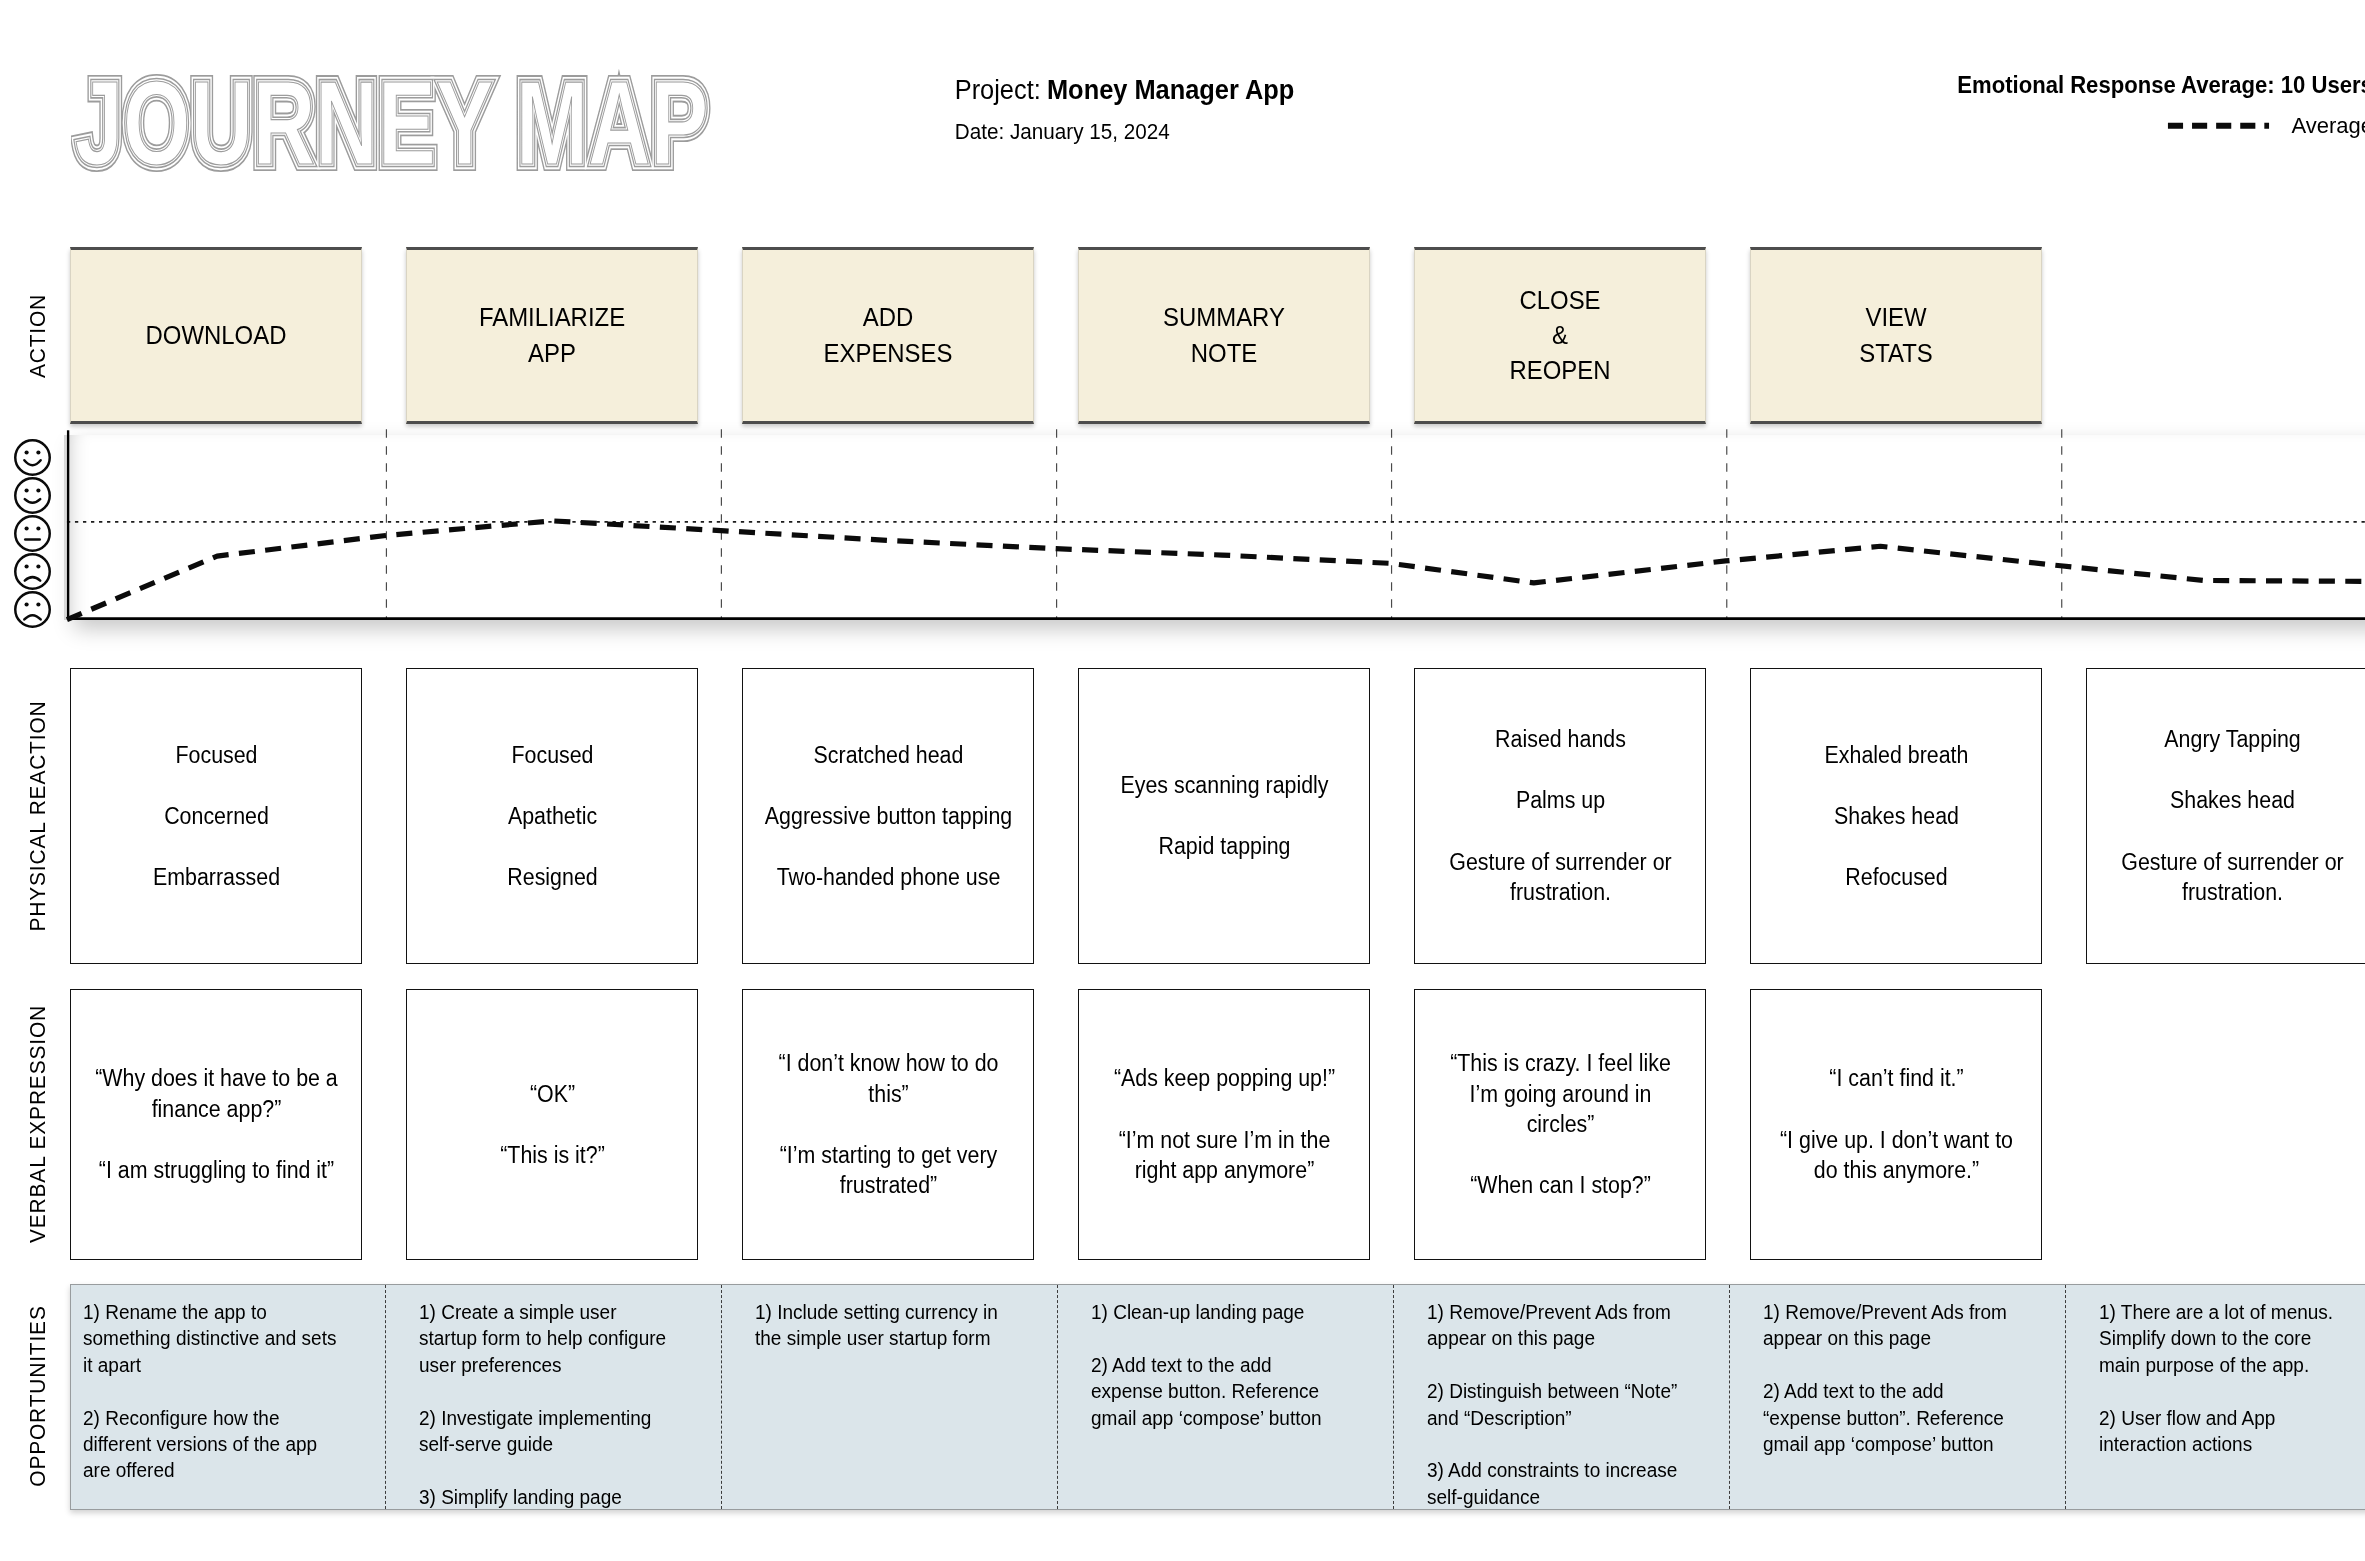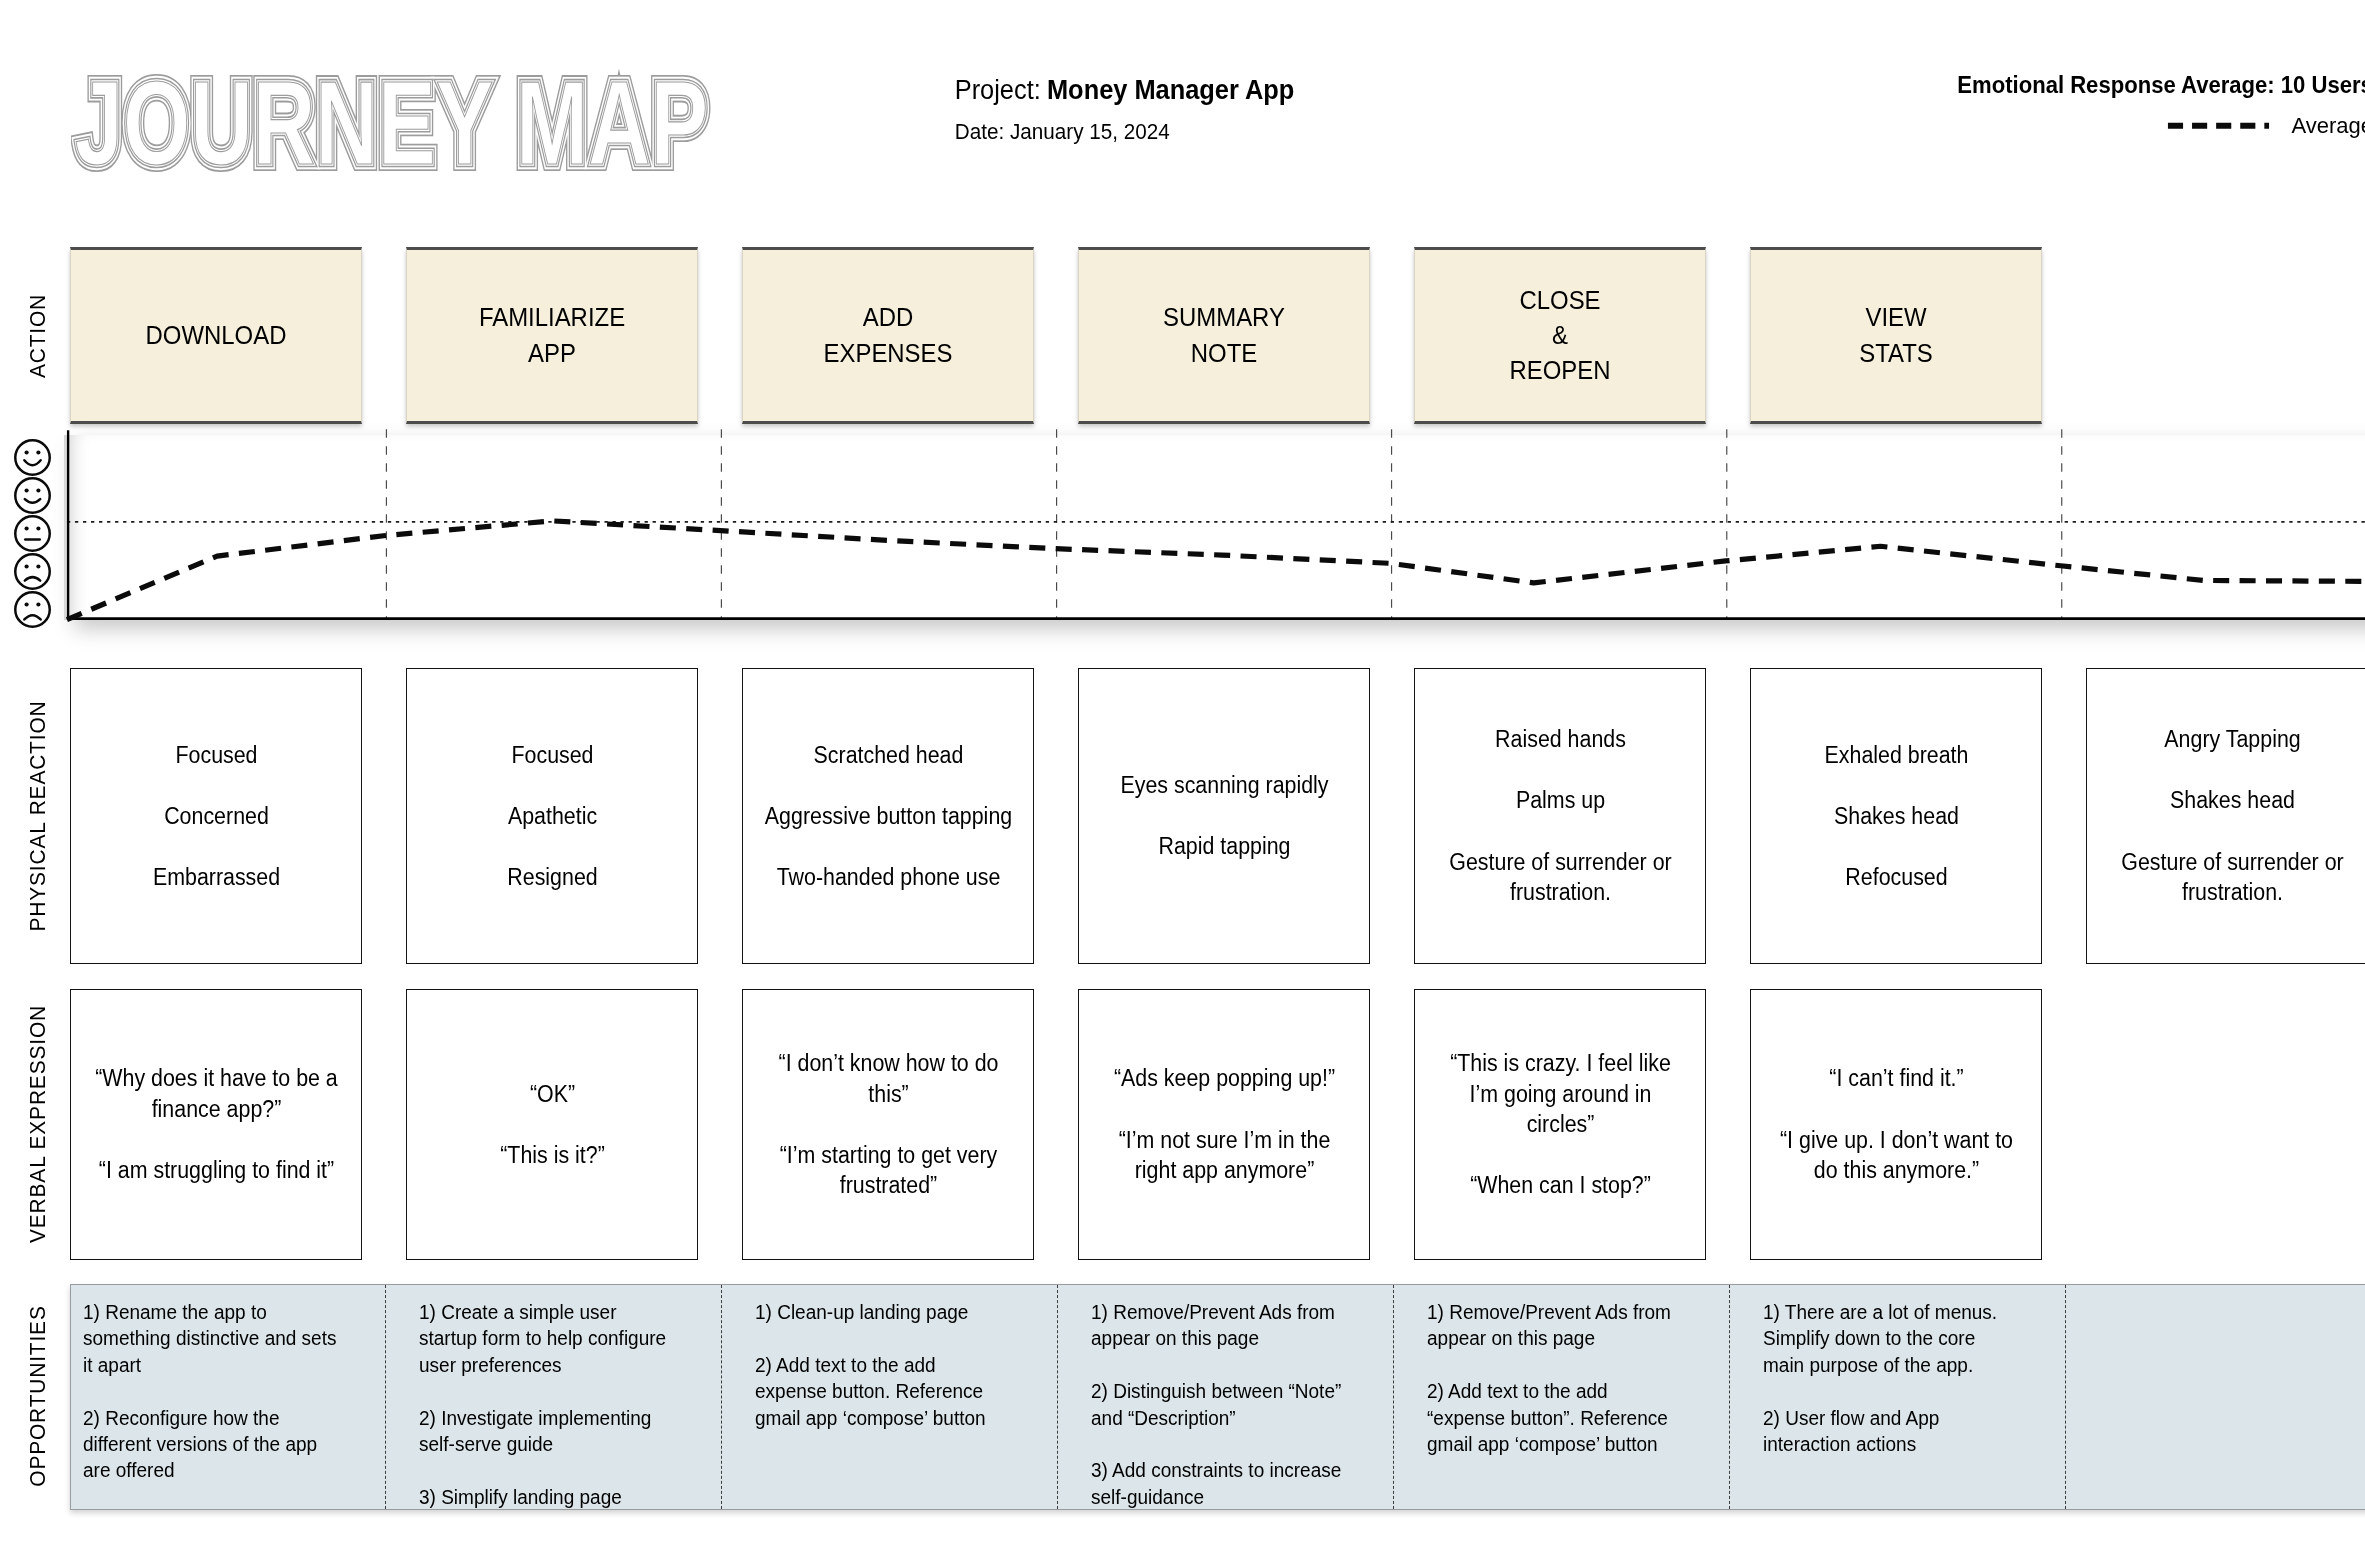--- a/index.html
+++ b/index.html
@@ -276,20 +276,23 @@
 2) Reconfigure how the different versions of the app are offered</div>
         </div>
       <div class="opp-cell">
           <div class="txt">1) Create a simple user startup form to help config­ure user preferences
 
 2) Investigate implement­ing self-serve guide
 
 3) Simplify landing page</div>
         </div>
       <div class="opp-cell">
+          <div class="txt">1) Include setting curren­cy in the simple user start­up form</div>
+        </div>
+      <div class="opp-cell">
           <div class="txt">1) Clean-up landing page
 
 2) Add text to the add expense button. Refer­ence gmail app ‘compose’ button</div>
         </div>
       <div class="opp-cell">
           <div class="txt">1) Remove/Prevent Ads from appear on this page
 
 2) Distinguish between “Note” and “Description”
 
 3) Add constraints to in­crease self-guidance</div>

